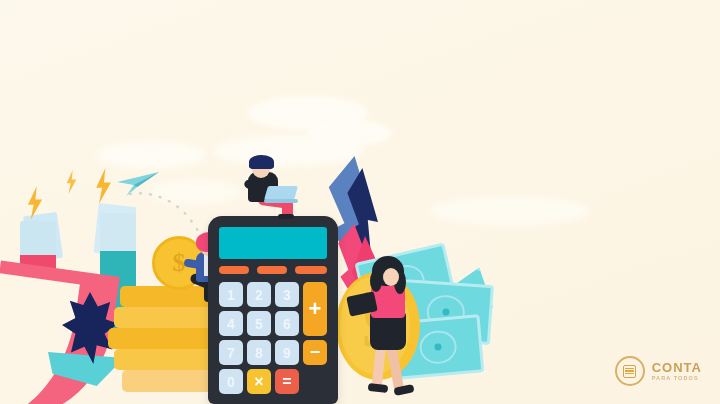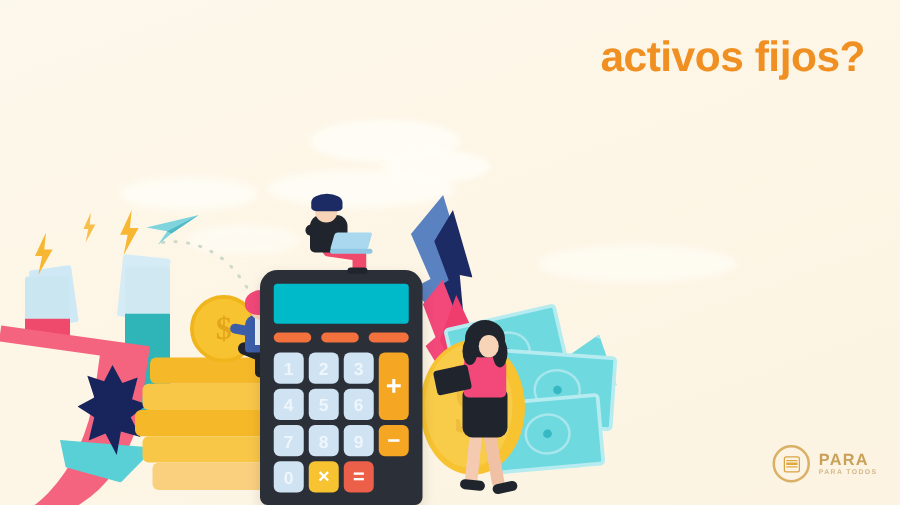--- a/index.html
+++ b/index.html
@@ -106,21 +106,20 @@
   <div class="bg-grad"></div>
 
   <div class="cloud c1"></div>
   <div class="cloud c2"></div>
   <div class="cloud c3"></div>
   <div class="cloud c4"></div>
   <div class="cloud c5"></div>
   <div class="cloud c6"></div>
 
   <div id="heading">
-    <span class="ln">activos fijos?</span>
   </div>
 
   <div class="art" style="left:26px;top:214px;width:34px;height:46px;background:#cfe8f5;transform:rotate(-8deg);border-radius:2px;"></div>
   <div class="art" style="left:96px;top:205px;width:38px;height:50px;background:#d5ecf7;transform:rotate(6deg);border-radius:2px;"></div>
 
   <div class="col" style="left:20px;top:221px;width:36px;height:120px;">
     <div class="body" style="top:32px;bottom:0;background:#ef4a6b;"></div>
     <div class="cap" style="height:34px;background:#c9e6f1;"></div>
   </div>
   <div class="col" style="left:100px;top:213px;width:36px;height:128px;">
@@ -283,18 +282,18 @@
 
   <div id="logo">
     <div class="mark">
       <div class="book">
           <i></i>
           <i></i>
           <i></i>
         </div>
     </div>
     <div class="txt">
-      <div class="brand">PARA</div>
+      <div class="brand">CONTA</div>
       <div class="tag">PARA TODOS</div>
     </div>
   </div>
 
 </div>
 
 </body></html>

